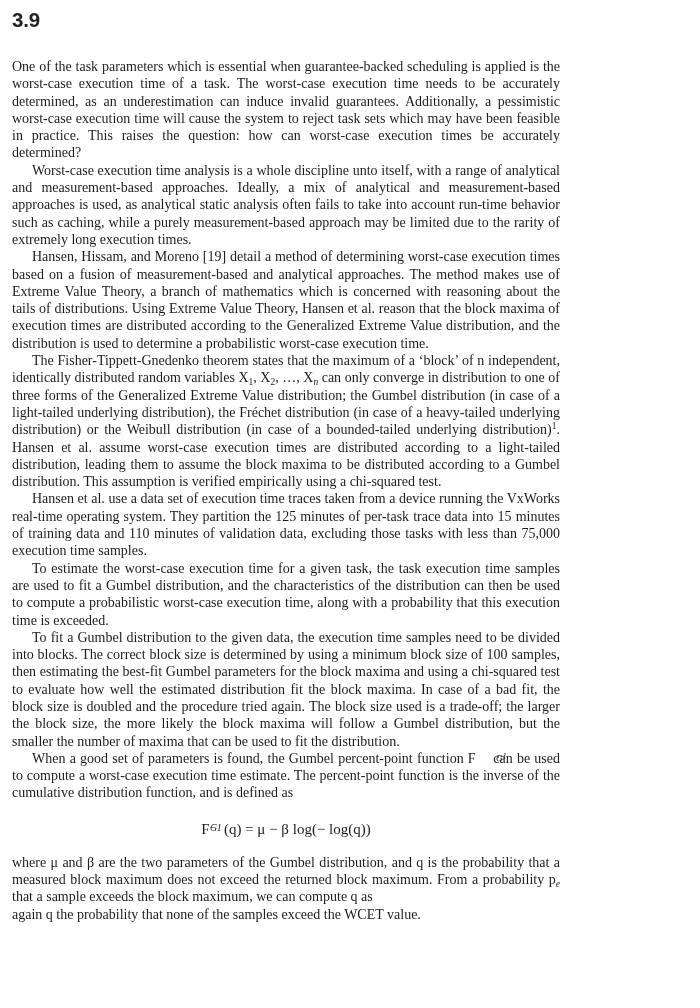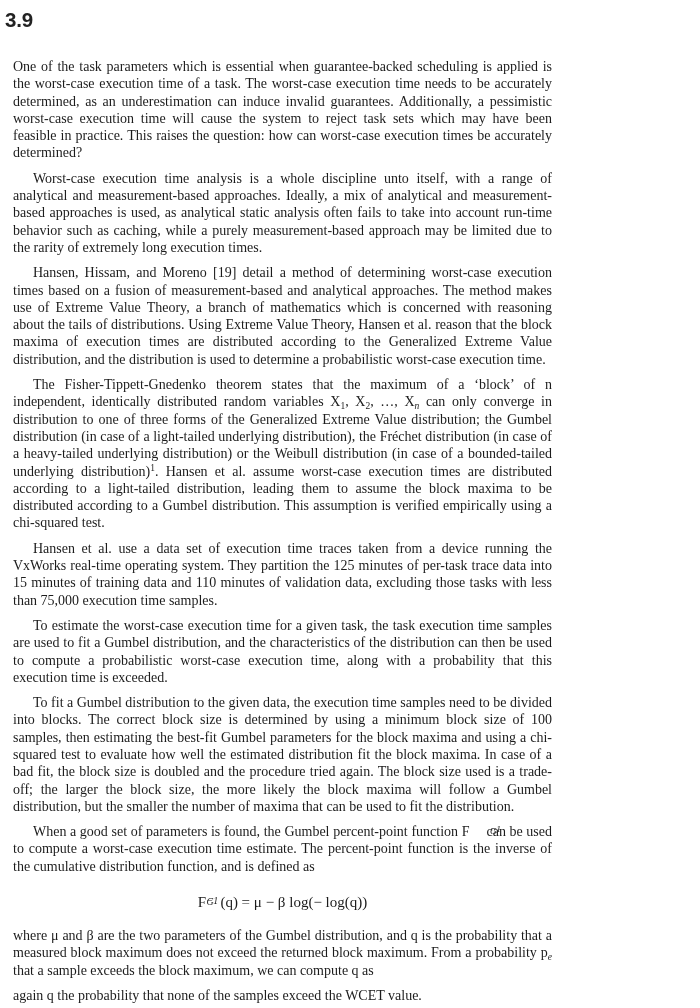--- a/index.html
+++ b/index.html
@@ -1,39 +1,39 @@
 <!DOCTYPE html>
 <html><head>
 <meta charset="utf-8">
 <style>
   html, body { margin: 0; padding: 0; background: #ffffff; }
   .page {
     box-sizing: border-box;
     width: 568px;
     height: 1008px;
-    padding: 6px 8px 0 5px;
+    padding: 6px 8px 0 12px;
     background: #ffffff;
     color: #1c1c1c;
     font-family: "Liberation Serif", serif;
     font-size: 14px;
     line-height: 17.3px;
     overflow: hidden;
   }
   .heading {
     font-family: "Liberation Sans", sans-serif;
     font-weight: 700;
     font-size: 20.5px;
     line-height: 24px;
     color: #222222;
     margin: 2px 0 26px 0;
     display: flex;
     gap: 22px;
     letter-spacing: -0.2px;
   }
-  .para { margin: 8px; text-align: justify; }
+  .para { margin: 0; text-align: justify; }
   .para.indent { text-indent: 20px; }
   .equation {
     text-align: center;
     font-size: 15px;
     margin: 17px 0 15px 0;
     line-height: 20px;
   }
   
   .seg       { }
   .seg-i     { }

